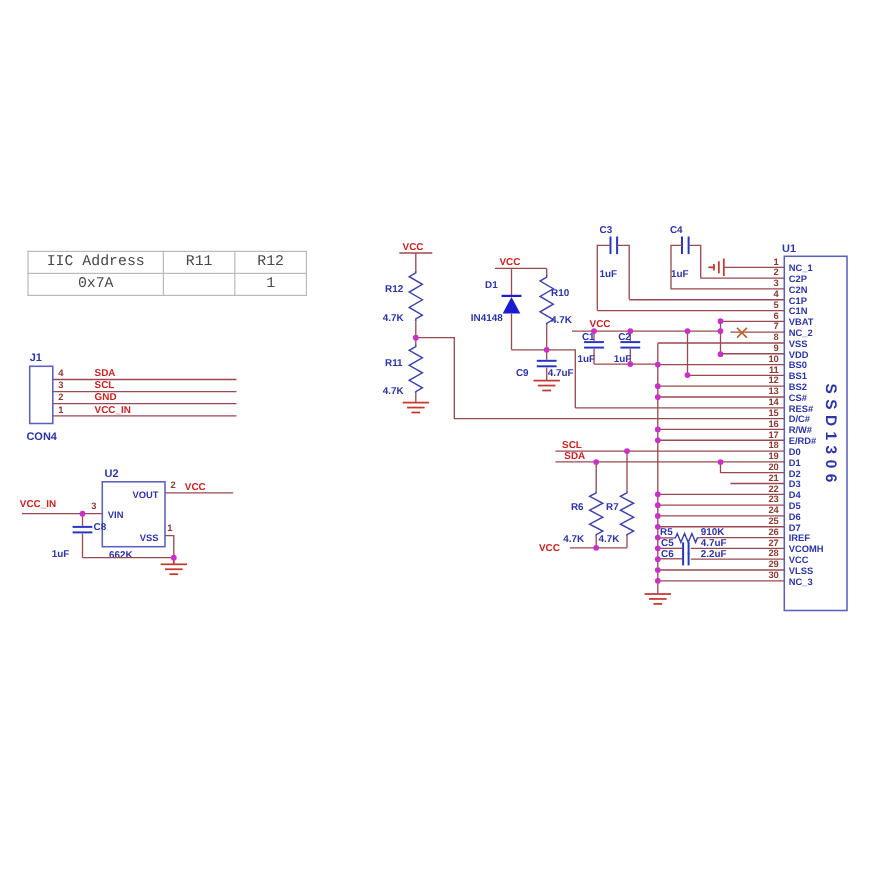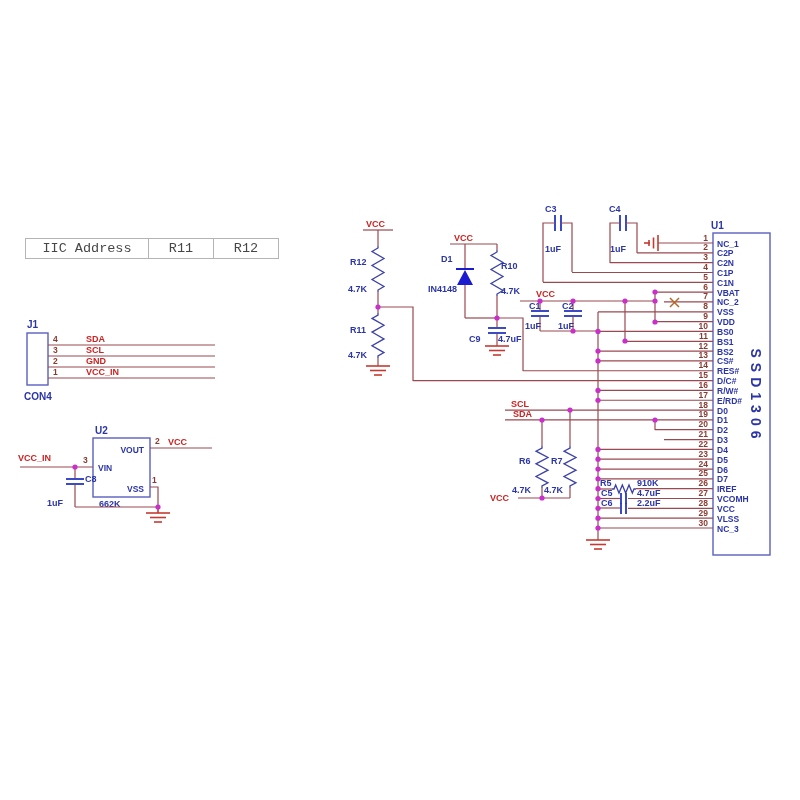--- a/index.html
+++ b/index.html
@@ -1,19 +1,19 @@
 <!DOCTYPE html>
 <html><head>
 <meta charset="utf-8">
 <style>
   html,body{margin:0;padding:0;background:#ffffff;}
   #stage{position:relative;width:800px;height:800px;background:#ffffff;overflow:hidden;
          font-family:"Liberation Sans",sans-serif;}
   
-  #addr-table{position:absolute;left:25px;top:238px;border-collapse:collapse;
+  #addr-table{position:absolute;left:25px;top:228px;border-collapse:collapse;
               font-family:"Liberation Mono",monospace;font-size:13.5px;color:#474747;}
   #addr-table td,#addr-table th{border:1px solid #b4b4b4;font-weight:400;text-align:center;
               height:19px;padding:0;}
   #addr-table .c1{width:122px;} #addr-table .c2{width:64px;} #addr-table .c3{width:64px;}
   
   text{font-family:"Liberation Sans",sans-serif;}
   .net{font-size:9px;font-weight:700;fill:#cc2222;}
   .ref{font-size:9px;font-weight:700;fill:#2b35a8;}
   .ref2{font-size:10px;font-weight:700;fill:#2b35a8;}
   .pnum{font-size:8.5px;font-weight:700;fill:#8a3a30;}
@@ -30,20 +30,25 @@
 <body>
 
 <div id="stage">
 
   <table id="addr-table">
     <tbody>
         <tr>
       <th class="c1">IIC Address</th>
       <th class="c2">R11</th>
       <th class="c3">R12</th>
+    </tr>
+    <tr>
+      <td>0x7A</td>
+      <td></td>
+      <td>1</td>
     </tr>
   </tbody>
     </table>
 
   <svg id="svg" width="800" height="800" viewBox="0 0 800 800" style="position:absolute;left:0;top:0;">
 
     <g>
       <text class="ref2" x="27" y="328">J1</text>
       <rect class="box" x="27" y="333" width="21" height="52"></rect>
       <text class="ref2" x="24" y="400">CON4</text>

